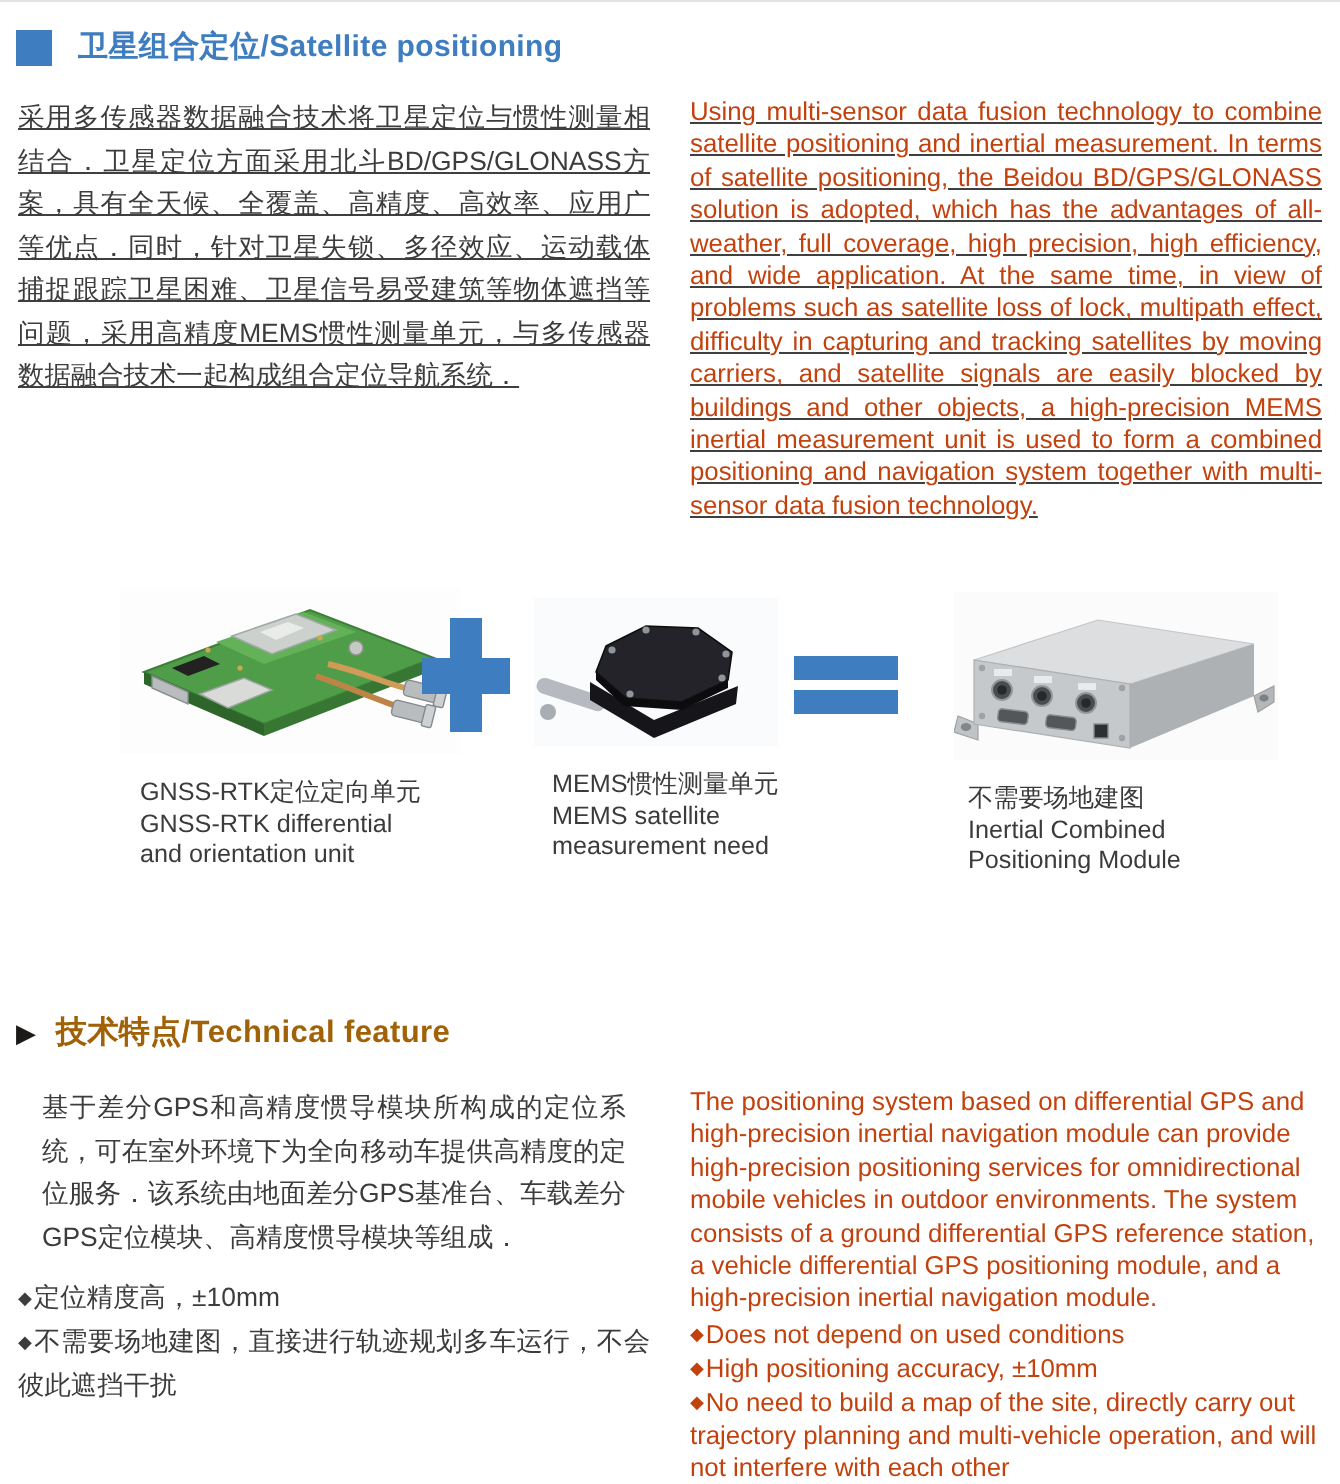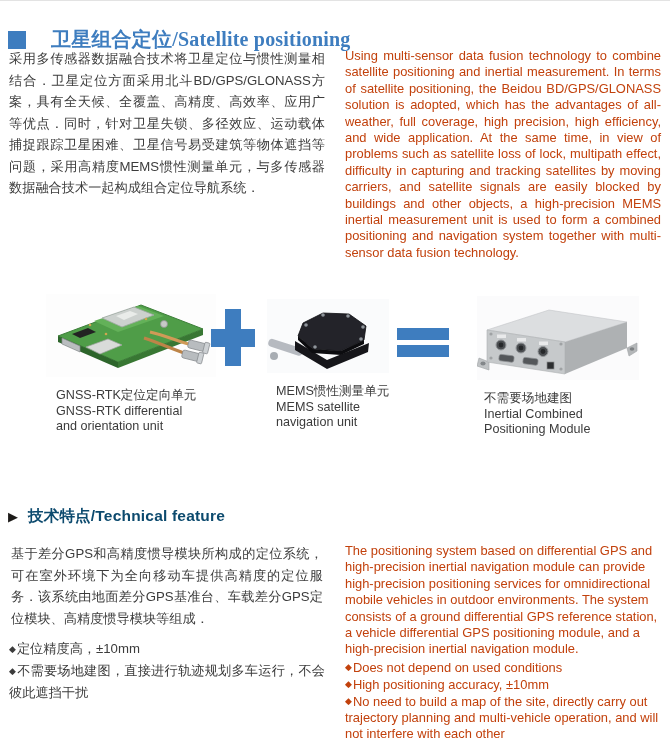--- a/index.html
+++ b/index.html
@@ -7,55 +7,55 @@
     width:670px;height:742px;background:#ffffff;
     font-family:"Liberation Sans","DejaVu Sans",sans-serif;
     color:#3f3f3f;position:relative;overflow:hidden;
   }
   .page{position:absolute;inset:0;}
   .top-rule{position:absolute;top:0;left:0;right:0;height:1px;background:#e3e3e3;}
 
   
   .sec1-header{position:absolute;top:10px;left:8px;display:flex;align-items:center;gap:9px;}
   .sq{width:18px;height:18px;background:#3e7dbf;flex:0 0 auto;}
-  .sec1-header h1{margin:16px;font-size:20px;font-weight:bold;color:#3e7dbf;letter-spacing:.2px;font-family:Liberation Serif, serif;}
+  .sec1-header h1{margin:4px;font-size:15px;font-weight:bold;color:#3e7dbf;letter-spacing:.2px;}
 
   
   .cols{position:absolute;left:9px;right:9px;display:flex;gap:20px;}
-  .sec1-cols{top:48px;}
+  .sec1-cols{top:48px;text-decoration:underline;}
   .sec2-cols{top:543px;}
   .col{flex:1 1 0;min-width:0;}
   .col p{margin:0;}
   .zh-text{font-size:13.2px;line-height:21.5px;text-align:justify;color:#3c3c3c;}
   .en-text{font-size:12.9px;line-height:16.4px;color:#c2410c;}
   .en-just{text-align:justify;}
-  .sec2-cols .zh-text p.para{margin:0 2px 9px;}
+  .sec2-cols .zh-text p.para{margin:0 12px 9px;}
   .sec2-cols .en-text p.para{margin:0 0 1px;}
   .bullet{margin:0 0 5px;}
   .en-text .bullet{margin:0;}
   .b-glyph{font-size:9px;vertical-align:1.5px;margin-right:1px;}
 
   
   .figures{position:absolute;top:292px;left:0;right:0;height:150px;}
   .fig{position:absolute;margin:0;}
-  .fig1{left:46px;top:2px;width:180px;}
+  .fig1{left:60px;top:2px;width:180px;}
   .fig2{left:267px;top:7px;width:140px;}
   .fig3{left:477px;top:4px;width:176px;}
   .fig figcaption{margin-top:7px;font-size:12.6px;line-height:15.5px;color:#3b3b3b;}
   .fig1 figcaption{padding-left:10px;}
   .fig2 figcaption{padding-left:9px;}
   .fig3 figcaption{padding-left:7px;}
   .op{position:absolute;}
   .op-plus{left:211px;top:17px;}
   .op-eq{left:397px;top:36px;}
 
   
   .sec2-header{position:absolute;top:506px;left:8px;display:flex;align-items:center;gap:10px;}
   .tri{font-size:13px;color:#1c1a18;line-height:1;}
-  .sec2-header h2{margin:0;font-size:15.5px;font-weight:bold;color:#0c4a6e;letter-spacing:.2px;}
+  .sec2-header h2{margin:0;font-size:15.5px;font-weight:bold;color:#a16207;letter-spacing:.2px;}
 </style>
 </head>
 <body>
 
 <div class="page">
   <div class="top-rule"></div>
 
   <header class="sec1-header">
     <span class="sq"></span>
     <h1>卫星组合定位/Satellite positioning</h1>
@@ -124,21 +124,21 @@
         <circle cx="39" cy="26" r="1.8" fill="#8f959b"></circle>
         <circle cx="56" cy="16" r="1.8" fill="#8f959b"></circle>
         <circle cx="81" cy="17" r="1.8" fill="#8f959b"></circle>
         <circle cx="96" cy="28" r="1.8" fill="#8f959b"></circle>
         <circle cx="94" cy="40" r="1.8" fill="#8f959b"></circle>
         <circle cx="48" cy="48" r="1.8" fill="#8f959b"></circle>
       </svg>
       <figcaption>
         <div>MEMS惯性测量单元</div>
         <div>MEMS satellite</div>
-        <div>navigation unit</div>
+        <div>measurement need</div>
       </figcaption>
     </figure>
 
     <svg class="op op-eq" width="52" height="29" viewBox="0 0 52 29">
       <rect x="0" y="0" width="52" height="12" fill="#3e7dbf"></rect>
       <rect x="0" y="17" width="52" height="12" fill="#3e7dbf"></rect>
     </svg>
 
     <figure class="fig fig3">
       <svg width="162" height="84" viewBox="0 0 162 84">

